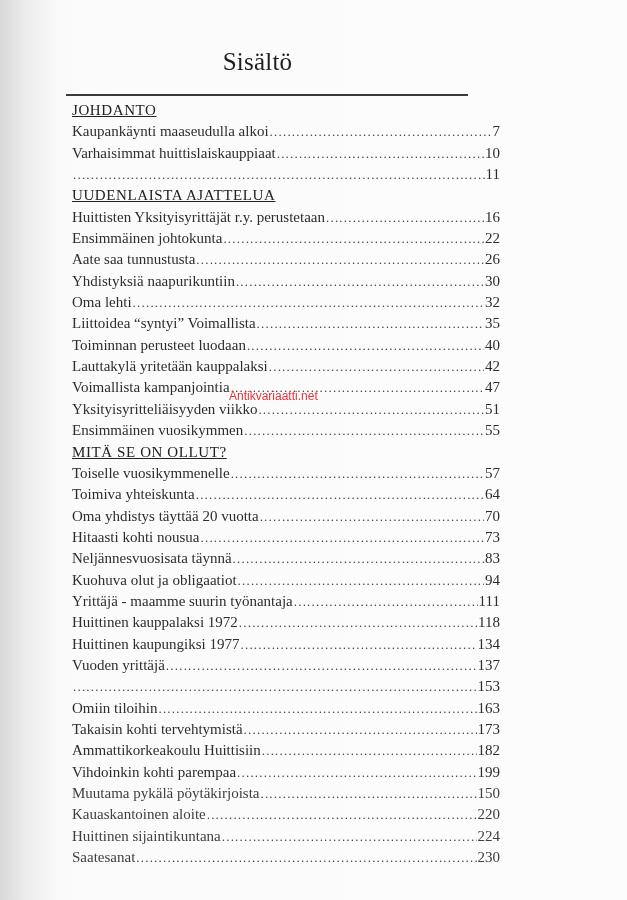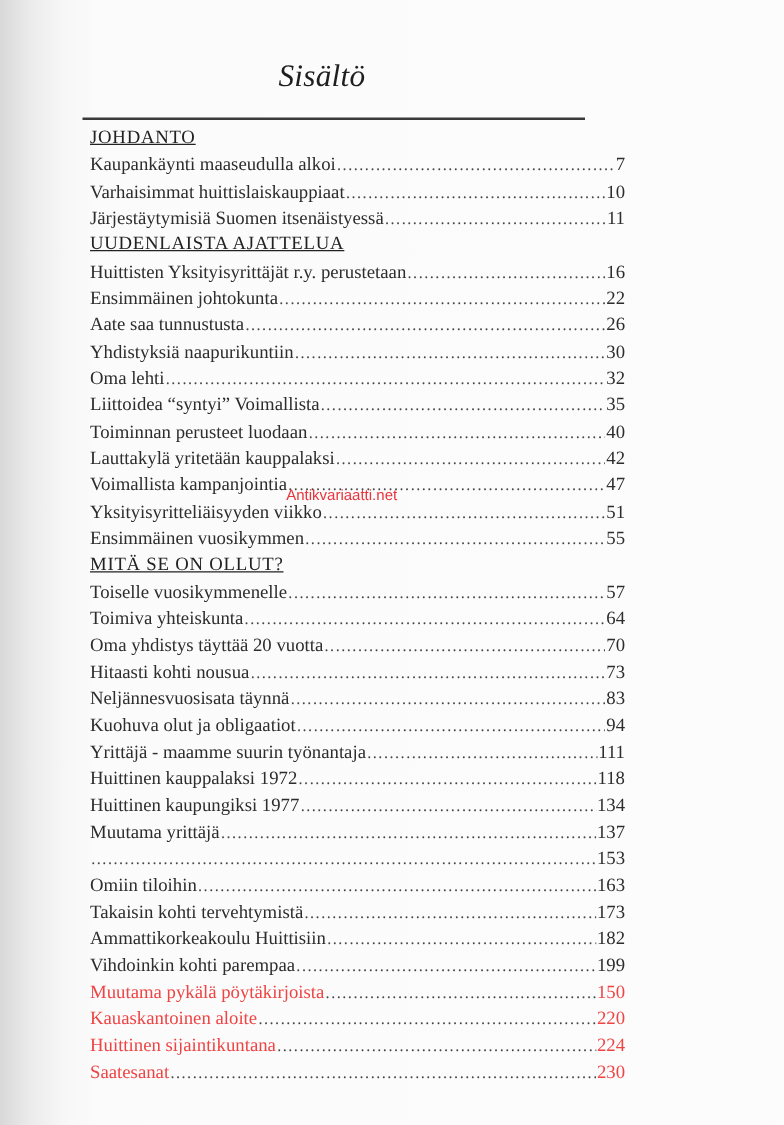--- a/index.html
+++ b/index.html
@@ -17,21 +17,20 @@
     }
     .page-title {
       position: absolute;
       top: 48px;
       left: 0;
       width: 515px;
       text-align: center;
       font-size: 25px;
       color: #1e1e1e;
       letter-spacing: 0.2px;
-      font-style: italic;
     }
     .title-rule {
       position: absolute;
       top: 94px;
       left: 66px;
       width: 402px;
       height: 1.5px;
       background: #3a3a3a;
     }
     .toc {
@@ -72,21 +71,21 @@
     .toc-leader::after {
       content: "........................................................................................................................................................................................................";
     }
     .toc-page {
       flex: 0 0 auto;
       color: #2d2d2d;
       text-align: right;
     }
     .faded .toc-entry-title,
     .faded .toc-page {
-      color: #ef4444;
+      color: #404040;
     }
     .watermark {
       position: absolute;
       top: 389px;
       left: 229px;
       font-family: Liberation Sans, sans-serif;
       font-size: 12px;
       color: #e8343c;
       letter-spacing: 0px;
       pointer-events: none;
@@ -106,21 +105,20 @@
       <span class="toc-entry-title">Kaupankäynti maaseudulla alkoi</span>
       <span class="toc-leader"></span>
       <span class="toc-page">7</span>
     </li>
     <li class="toc-row">
       <span class="toc-entry-title">Varhaisimmat huittislaiskauppiaat</span>
       <span class="toc-leader"></span>
       <span class="toc-page">10</span>
     </li>
     <li class="toc-row">
-      <span class="toc-entry-title">Järjestäytymisiä Suomen itsenäistyessä</span>
       <span class="toc-leader"></span>
       <span class="toc-page">11</span>
     </li>
     <li class="toc-row">
       <span class="toc-section">UUDENLAISTA  AJATTELUA</span>
     </li>
     <li class="toc-row">
       <span class="toc-entry-title">Huittisten Yksityisyrittäjät r.y. perustetaan</span>
       <span class="toc-leader"></span>
       <span class="toc-page">16</span>
@@ -217,21 +215,21 @@
       <span class="toc-entry-title">Huittinen kauppalaksi 1972</span>
       <span class="toc-leader"></span>
       <span class="toc-page">118</span>
     </li>
     <li class="toc-row">
       <span class="toc-entry-title">Huittinen kaupungiksi 1977</span>
       <span class="toc-leader"></span>
       <span class="toc-page">134</span>
     </li>
     <li class="toc-row">
-      <span class="toc-entry-title">Muutama yrittäjä</span>
+      <span class="toc-entry-title">Vuoden yrittäjä</span>
       <span class="toc-leader"></span>
       <span class="toc-page">137</span>
     </li>
     <li class="toc-row">
       <span class="toc-leader"></span>
       <span class="toc-page">153</span>
     </li>
     <li class="toc-row">
       <span class="toc-entry-title">Omiin tiloihin</span>
       <span class="toc-leader"></span>

